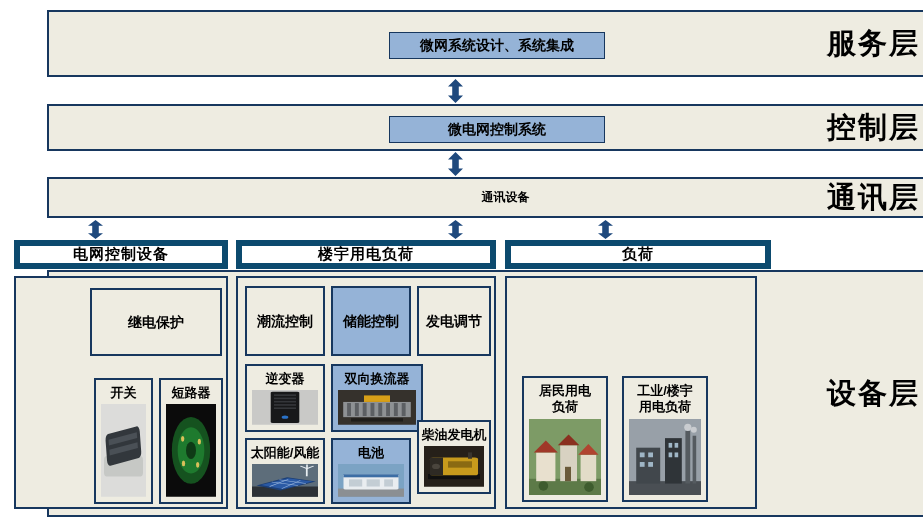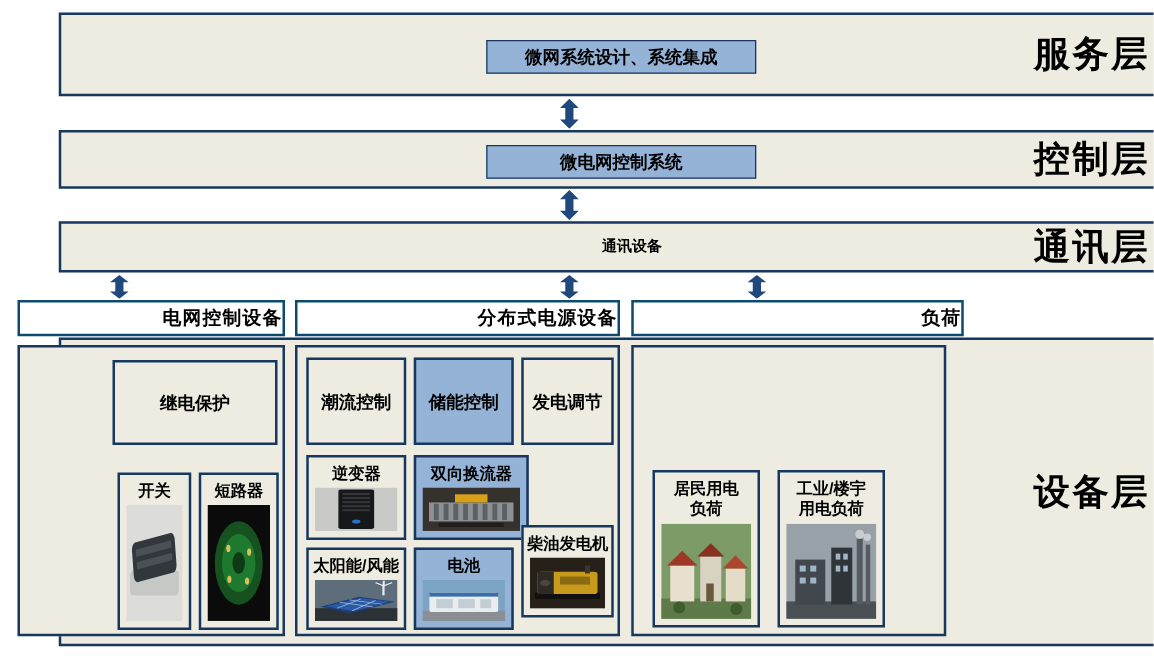--- a/index.html
+++ b/index.html
@@ -16,22 +16,22 @@
     position:absolute;background:#95B3D7;border:1px solid #17375E;box-sizing:border-box;
     display:flex;align-items:center;justify-content:center;
     font-size:14px;font-weight:bold;white-space:nowrap;
   }
   .comm-text{
     position:absolute;left:0;right:0;top:0;bottom:0;
     display:flex;align-items:center;justify-content:center;
     font-size:12px;font-weight:bold;padding-left:12px;
   }
   .header-box{
-    position:absolute;background:#ffffff;border:2px solid #0c4a6e;box-sizing:border-box;
-    display:flex;align-items:center;justify-content:flex-end;
+    position:absolute;background:#ffffff;border:6px solid #0c4a6e;box-sizing:border-box;
+    display:flex;align-items:center;justify-content:center;
     font-size:15px;font-weight:bold;letter-spacing:1px;
   }
   .panel{position:absolute;background:#EEECE1;border:2px solid #17375E;box-sizing:border-box;}
   .cell{position:absolute;background:#EEECE1;border:2px solid #17375E;box-sizing:border-box;}
   .cell.blue{background:#95B3D7;}
   .ccell{display:flex;align-items:center;justify-content:center;text-align:center;
     font-size:14px;font-weight:bold;line-height:1.3;}
   .vcell{display:flex;flex-direction:column;align-items:center;}
   .cell-label{font-size:13px;font-weight:bold;text-align:center;padding:5px 2px 1px;line-height:1.25;}
   .cell-photo{flex:1 1 auto;width:calc(100% - 10px);margin:2px 0 5px;min-height:0;}
@@ -77,21 +77,21 @@
     <polygon points="8,0 16,8 11.5,8 11.5,18 16,18 8,26 0,18 4.5,18 4.5,8 0,8" fill="#1F497D"></polygon>
   </svg>
   <svg class="arrow" style="left:598px;top:220px" width="15" height="19" viewBox="0 0 16 26" preserveAspectRatio="none">
     <polygon points="8,0 16,8 11.5,8 11.5,18 16,18 8,26 0,18 4.5,18 4.5,8 0,8" fill="#1F497D"></polygon>
   </svg>
 
   <div class="header-box" style="left:14px;top:240px;width:214px;height:29px">
     <span>电网控制设备</span>
   </div>
   <div class="header-box" style="left:236px;top:240px;width:260px;height:29px">
-    <span>分布式电源设备</span>
+    <span>楼宇用电负荷</span>
   </div>
   <div class="header-box" style="left:505px;top:240px;width:266px;height:29px">
     <span>负荷</span>
   </div>
 
   <div class="band" style="left:8px;top:270px;width:905px;height:247px">
     <div class="band-label">设备层</div>
   </div>
 
   <div class="panel" style="left:14px;top:276px;width:214px;height:233px">

